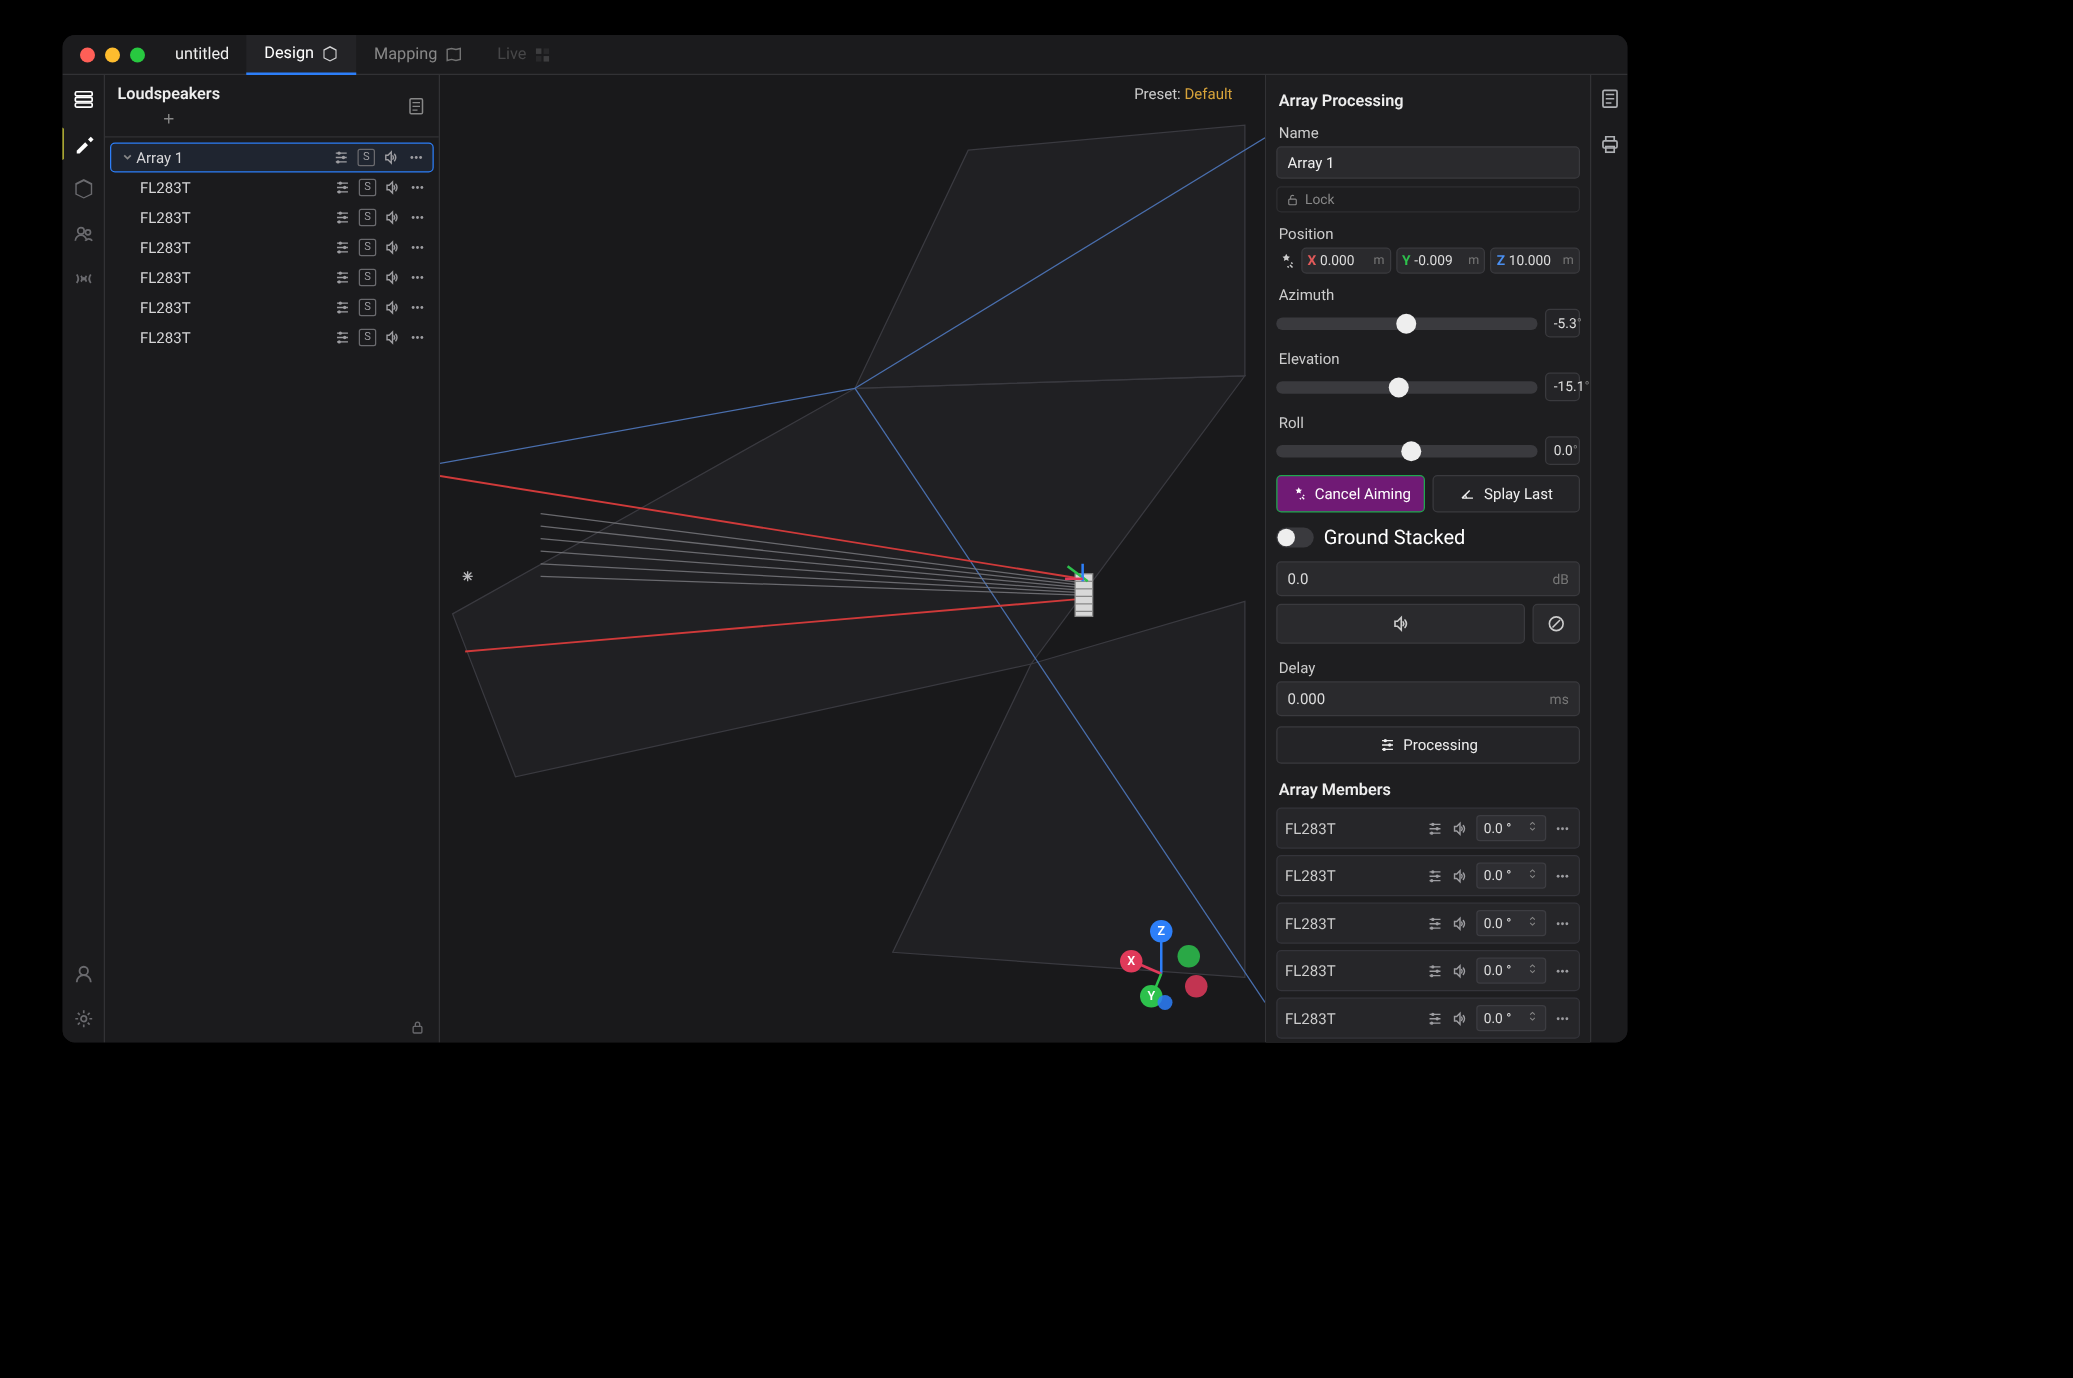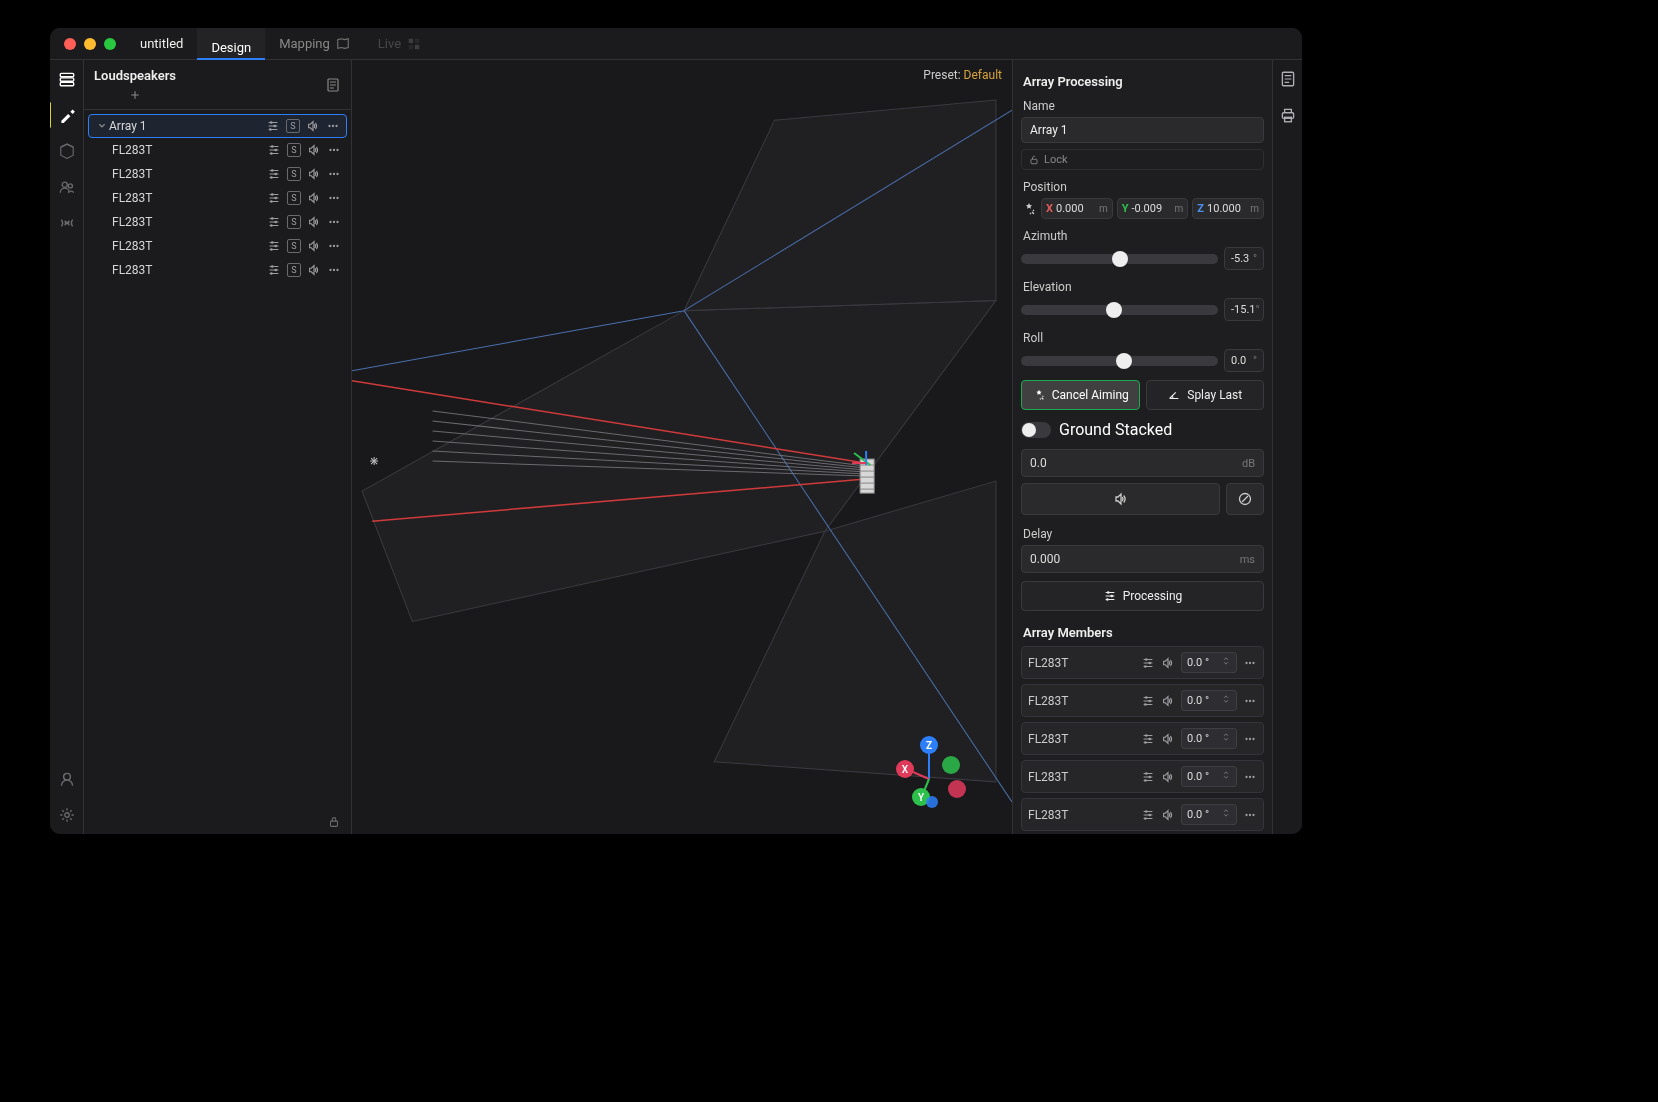--- a/index.html
+++ b/index.html
@@ -4,21 +4,21 @@
 <style>
 * { box-sizing: border-box; margin: 0; padding: 0; font-family: -apple-system, BlinkMacSystemFont, "Segoe UI", Roboto, sans-serif; }
 body { background:#000; width:1658px; height:1102px; display:flex; align-items:flex-start; justify-content:flex-start; }
 .window { position:absolute; left:50px; top:28px; width:1252px; height:806px; background:#1b1b1d; border-radius:10px; overflow:hidden; box-shadow:0 10px 40px rgba(0,0,0,.6); display:flex; flex-direction:column; }
 .titlebar { height:32px; background:#1b1b1d; display:flex; align-items:center; border-bottom:1px solid #323235; }
 .traffic { display:flex; gap:8px; padding-left:14px; padding-right:10px; }
 .traffic span { width:12px; height:12px; border-radius:50%; }
 .t-close { background:#ff5f57; } .t-min { background:#febc2e; } .t-max { background:#28c840; }
 .tabs { display:flex; align-items:stretch; height:32px; }
 .tab { display:flex; align-items:center; gap:6px; padding:12px 14px; color:#888; font-size:13px; cursor:pointer; }
-.tab.active { color:#fff; border-bottom:2px solid #2d7ff9; background:#232326;flex-direction:column; }
+.tab.active { color:#fff; border-bottom:2px solid #2d7ff9; background:#232326; }
 .tab .ico { width:14px; height:14px; opacity:.8; }
 .main { flex:1; display:flex; min-height:0; }
 .railbar { width:34px; background:#1b1b1d; border-right:1px solid #323235; display:flex; flex-direction:column; align-items:center; padding-top:10px; gap:18px; }
 .railbar .ico { width:18px; height:18px; color:#fff; cursor:pointer; }
 .railbar .ico.dim { color:#6a6a6e; }
 .railbar .spacer { flex:1; }
 .rail-right { width:30px; background:#1b1b1d; border-left:1px solid #323235; display:flex; flex-direction:column; align-items:center; padding-top:10px; gap:18px; }
 .rail-right .ico { width:18px; height:18px; color:#aeb0b4; cursor:pointer; }
 .leftpanel { width:268px; background:#1b1b1d; border-right:1px solid #323235; display:flex; flex-direction:column; }
 .panel-head { display:flex; align-items:center; justify-content:space-between; padding:8px 10px; border-bottom:1px solid #323235; }
@@ -29,43 +29,43 @@
 .tree-footer { height:24px; display:flex; justify-content:flex-end; align-items:center; padding-right:10px; color:#6a6a6e; }
 .row { display:flex; align-items:center; height:24px; border-radius:4px; padding:0 6px; color:#d6d6d8; font-size:12px;}
 .row.sel { border:1px solid #2d7ff9; background:#1f2530; }
 .row .chev { width:14px; color:#888; }
 .row .indent { width:18px; }
 .row .name { flex:1; }
 .row .acts { display:flex; align-items:center; gap:6px; }
 .row .acts .i { width:14px; height:14px; color:#9d9da1; cursor:pointer;}
 .sbox { width:14px; height:14px; border:1px solid #6a6a6e; border-radius:2px; font-size:9px; display:flex; align-items:center; justify-content:center; color:#9d9da1;}
 .viewport { flex:1; position:relative; background:#19191b; }
-.presetbar { position:absolute; top:8px; right:10px; color:#ccc; font-size:12px; }
+.presetbar { position:absolute; top:8px; right:26px; color:#ccc; font-size:12px; }
 .presetbar .val { color:#d7a33a; }
 .viewport svg.canvas { position:absolute; inset:0; width:100%; height:100%; }
 .gizmo { position:absolute; right:48px; bottom:30px; width:70px; height:70px; }
 .gdot { position:absolute; width:18px; height:18px; border-radius:50%; display:flex; align-items:center; justify-content:center; font-size:10px; color:#fff; font-weight:600;}
 .rightpanel { width:260px; background:#1e1e20; border-left:1px solid #323235; display:flex; flex-direction:column; overflow:auto; }
 .rp-section { padding:8px 8px; }
 .rp-title { color:#eee; font-size:13px; font-weight:600; padding:6px 2px; }
 .rp-label { color:#ccc; font-size:12px; padding:4px 2px; }
 .text-input { width:100%; background:#2a2a2d; color:#eee; border:1px solid #3a3a3e; border-radius:4px; padding:5px 8px; font-size:12px;}
 .lockrow { display:flex; align-items:center; gap:4px; color:#888; font-size:11px; border:1px solid #2e2e31; border-radius:4px; padding:3px 6px; margin-top:6px;}
 .xyz { display:flex; gap:4px; align-items:center; }
 .xyz .cell { flex:1; display:flex; align-items:center; background:#2a2a2d; border:1px solid #3a3a3e; border-radius:4px; padding:3px 4px; font-size:11px; color:#ddd; gap:3px;}
 .xyz .lbl { font-weight:700; }
 .xyz .unit { color:#777; font-size:10px; margin-left:auto;}
 .slider-row { display:flex; align-items:center; gap:6px; }
 .slider { flex:1; height:10px; background:#3a3a3e; border-radius:5px; position:relative; }
 .slider .thumb { position:absolute; top:-3px; width:16px; height:16px; border-radius:50%; background:#eee; }
-.num-box { width:40px; background:#242427; border:1px solid #3a3a3e; border-radius:4px; color:#ddd; font-size:11px; padding:4px 6px; display:flex; justify-content:space-between; align-items:center;}
+.num-box { width:28px; background:#242427; border:1px solid #3a3a3e; border-radius:4px; color:#ddd; font-size:11px; padding:4px 6px; display:flex; justify-content:space-between; align-items:center;}
 .num-box .deg { color:#777; }
 .btnrow { display:flex; gap:6px; }
 .btn { flex:1; display:flex; align-items:center; justify-content:center; gap:6px; padding:7px 6px; border-radius:4px; font-size:12px; cursor:pointer; border:1px solid #3a3a3e; background:#242427; color:#eee;}
-.btn.green { background:#404040; border-color:#1fa94e; color:#fff; }
+.btn.green { background:#701a75; border-color:#1fa94e; color:#fff; }
 .toggle { width:30px; height:16px; background:#3a3a3e; border-radius:8px; position:relative; }
 .toggle .knob { position:absolute; left:1px; top:1px; width:14px; height:14px; border-radius:50%; background:#eee; }
 .biginput { display:flex; align-items:center; background:#2a2a2d; border:1px solid #3a3a3e; border-radius:4px; padding:6px 8px; color:#ddd; font-size:12px;}
 .biginput .unit { margin-left:auto; color:#777; font-size:11px;}
 .twobtn { display:flex; gap:6px; }
 .twobtn .b { flex:1; height:32px; background:#2a2a2d; border:1px solid #3a3a3e; border-radius:4px; display:flex; align-items:center; justify-content:center; color:#ccc;}
 .twobtn .b.small { flex:0 0 38px; }
 .member { display:flex; align-items:center; gap:6px; background:#262629; border:1px solid #34343a; border-radius:4px; padding:5px 6px; margin-bottom:5px;}
 .member .mname { flex:1; color:#ccc; font-size:12px;}
 .member .angle { width:56px; background:#2e2e32; border:1px solid #3d3d42; border-radius:3px; padding:3px 5px; font-size:11px; color:#ddd; display:flex; justify-content:space-between;}

